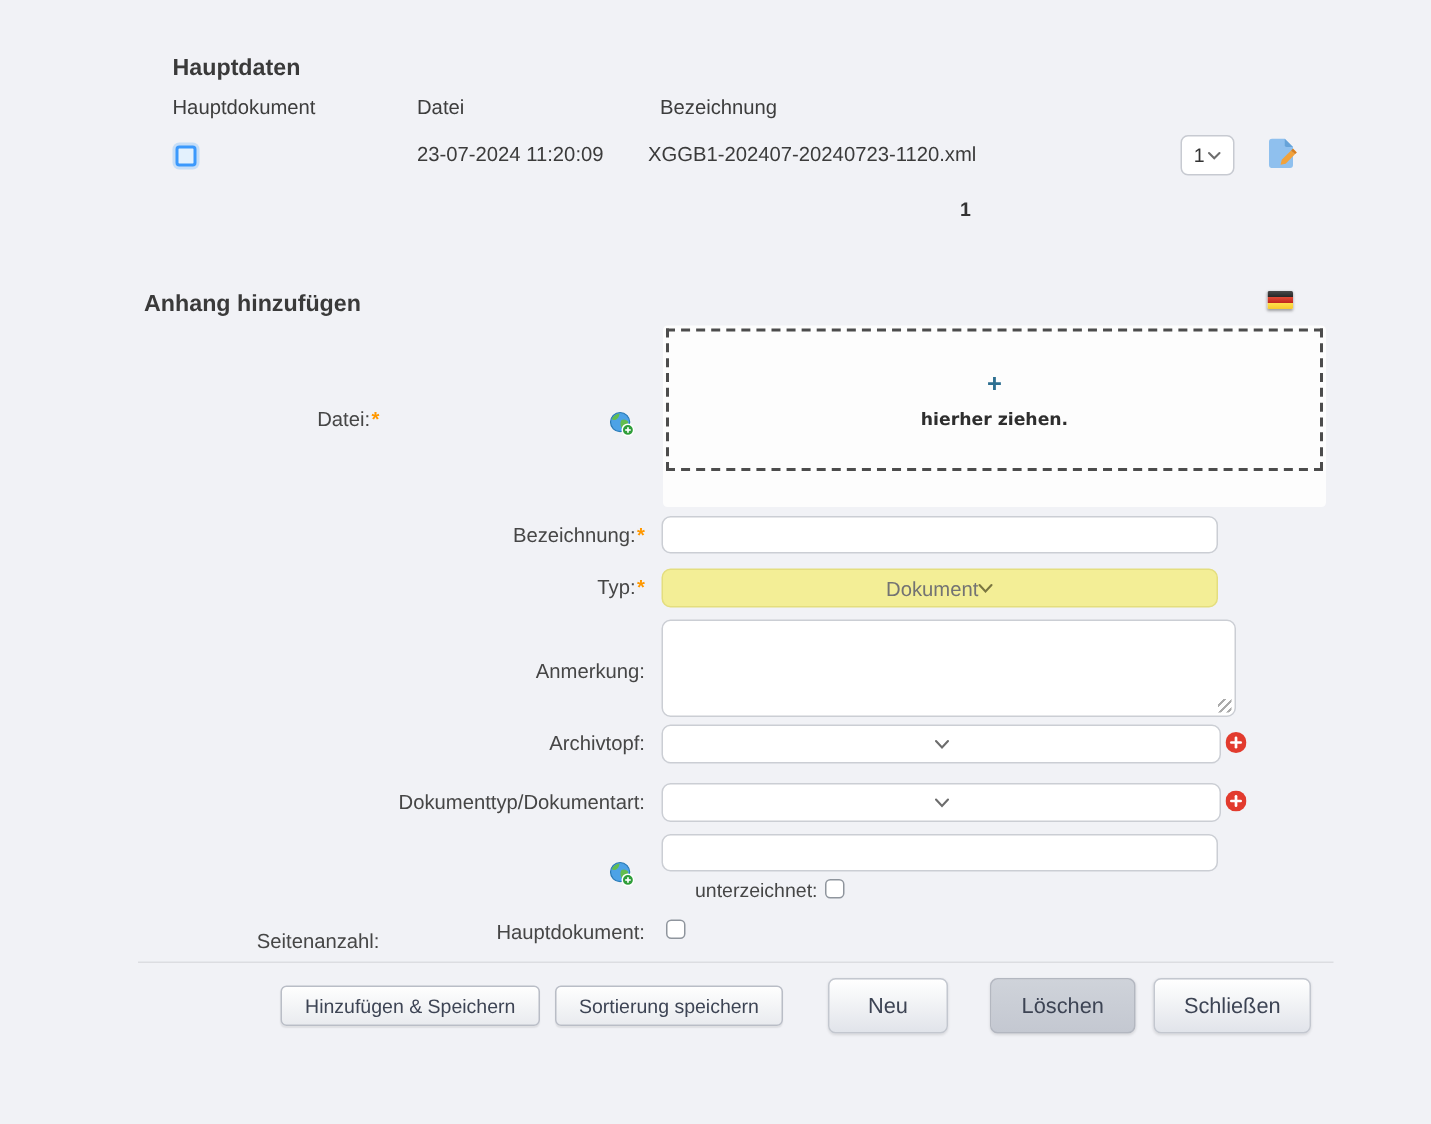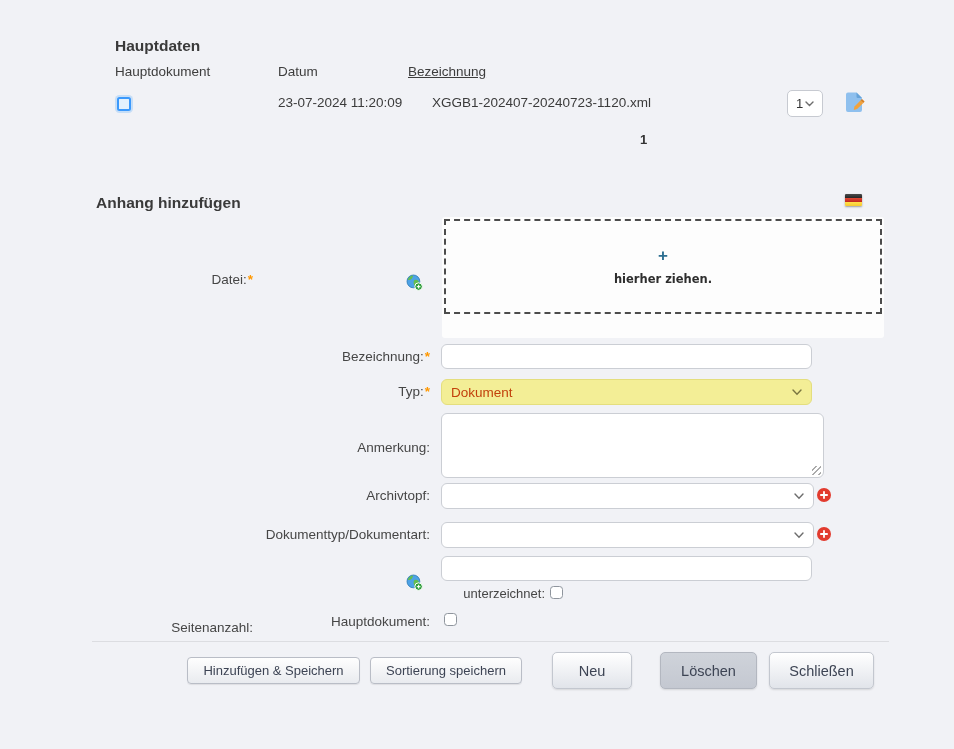--- a/index.html
+++ b/index.html
@@ -12,21 +12,21 @@
     overflow: hidden;
   }
   .abs { position: absolute; }
 
   
   .section-title { font-size: 15.5px; font-weight: bold; color: #3a3a3a; }
   #hauptdaten-title { left: 115px; top: 37px; }
   .col-header { font-size: 13.5px; color: #3d3d3d; top: 64px; }
   #col-hauptdokument { left: 115px; }
   #col-datum { left: 278px; }
-  #col-bezeichnung { left: 408px; text-decoration: underline; }
+  #col-bezeichnung { left: 440px; }
   .cell-text { font-size: 13.5px; color: #3b3b3b; top: 95px; }
   #cell-datum { left: 278px; }
   #cell-bezeichnung { left: 432px; }
 
   .cb-blue {
     left: 117px; top: 97px; width: 14px; height: 14px;
     border: 2px solid #3b99fc; border-radius: 2.5px;
     background: #e3f1fd;
     box-shadow: 0 0 0 2px rgba(130,190,250,.38);
   }
@@ -82,22 +82,22 @@
 
   .text-input {
     background: #fff; border: 1px solid #cbced4; border-radius: 6px;
     font-family: "Liberation Sans", sans-serif; font-size: 13px; color: #333;
     padding: 0 9px;
   }
   #input-bezeichnung { left: 441px; top: 344px; width: 371px; height: 25px; }
   #input-seitenanzahl { left: 441px; top: 556px; width: 371px; height: 25px; }
 
   .select {
-    border-radius: 6px; display: flex; align-items: center; justify-content: space-between;
-    padding: 0 9px; font-size: 13.5px; color: #c2410c; cursor: pointer;
+    border-radius: 6px; display: flex; align-items: center; justify-content: center;
+    padding: 0 9px; font-size: 13.5px; color: #737373; cursor: pointer;
   }
   #select-typ {
     left: 441px; top: 379px; width: 371px; height: 26px;
     background: #f3ee96; border: 1px solid #e4de7e;
   }
   #select-archivtopf { left: 441px; top: 483px; width: 373px; height: 26px; background: #fff; border: 1px solid #cbced4; }
   #select-dokumenttyp { left: 441px; top: 522px; width: 373px; height: 26px; background: #fff; border: 1px solid #cbced4; }
 
   #textarea-anmerkung {
     left: 441px; top: 413px; width: 383px; height: 65px;
@@ -144,21 +144,21 @@
   #btn-close { left: 769px; top: 652px; width: 105px; text-align: center; }
 
   svg { display: block; }
 </style>
 </head>
 <body>
 
 <div class="abs section-title" id="hauptdaten-title">Hauptdaten</div>
 
 <div class="abs col-header" id="col-hauptdokument">Hauptdokument</div>
-<div class="abs col-header" id="col-datum">Datum</div>
+<div class="abs col-header" id="col-datum">Datei</div>
 <div class="abs col-header" id="col-bezeichnung">Bezeichnung</div>
 
 <div class="abs cb-blue"></div>
 <div class="abs cell-text" id="cell-datum">23-07-2024 11:20:09</div>
 <div class="abs cell-text" id="cell-bezeichnung">XGGB1-202407-20240723-1120.xml</div>
 
 <div class="abs mini-select">
   <span>1</span>
   <span>
     <svg width="9" height="6" viewBox="0 0 9 6">

